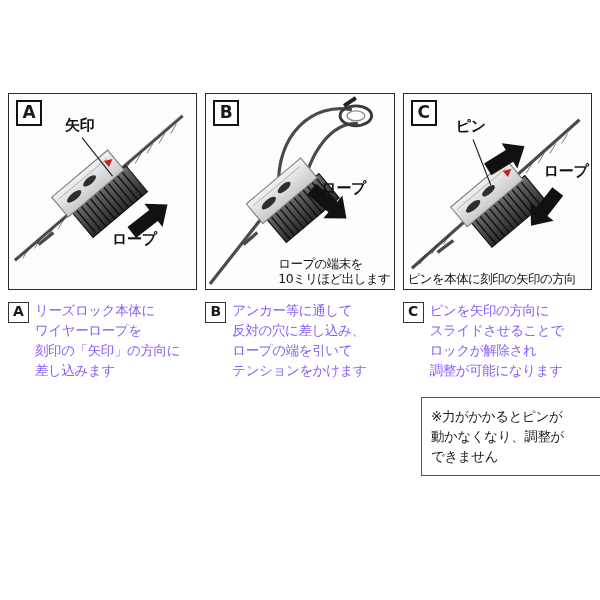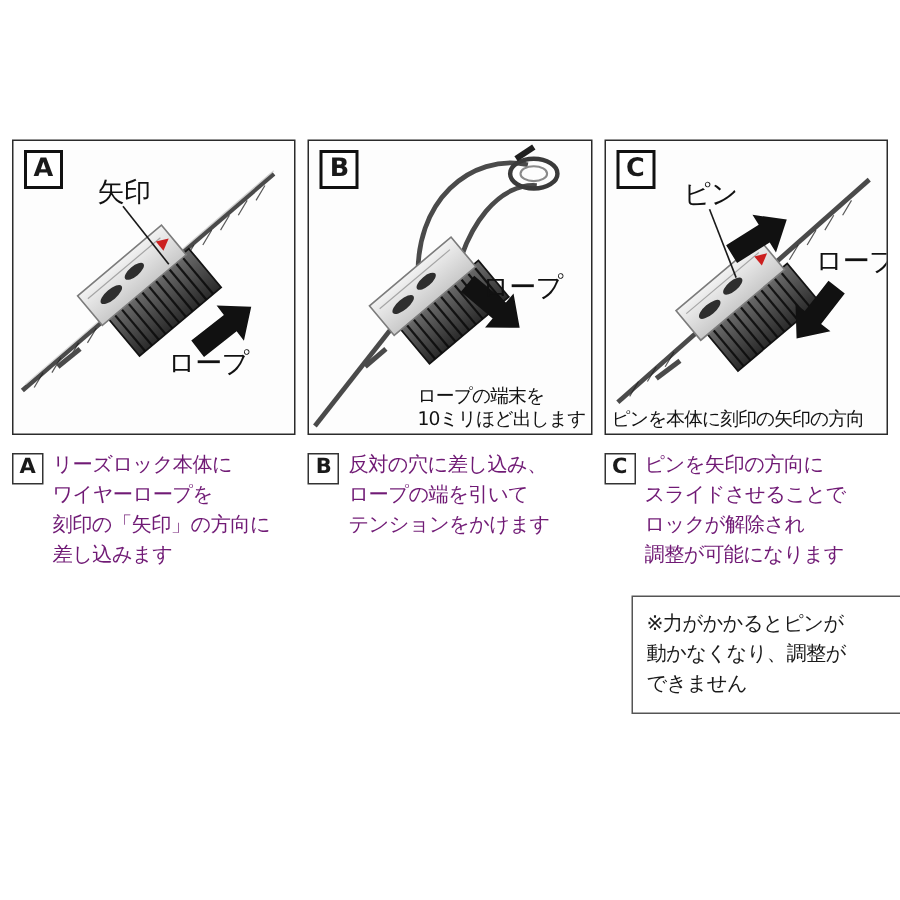--- a/index.html
+++ b/index.html
@@ -52,22 +52,22 @@
     font-weight: bold;
     line-height: 20px;
     text-align: center;
     z-index: 6;
     font-family: "DejaVu Sans", "Liberation Sans", sans-serif;
   }
   .panel-art { position: absolute; left: 0; top: 0; width: 100%; height: 100%; }
 
   .callout {
     position: absolute;
-    font-size: 18px;
-    font-weight: normal;
+    font-size: 15px;
+    font-weight: bold;
     letter-spacing: -0.3px;
     color: #111;
     z-index: 5;
     white-space: nowrap;
   }
   .panel-caption {
     position: absolute;
     left: 6px;
     bottom: 3px;
     right: 4px;
@@ -104,21 +104,21 @@
     font-size: 14px;
     font-weight: bold;
     line-height: 17px;
     text-align: center;
     margin-top: 2px;
   }
   .step-lines {
     font-size: 13.5px;
     line-height: 20px;
     letter-spacing: -0.4px;
-    color: #701a75;
+    color: #8b5cf6;
     white-space: nowrap;
   }
 
   
   .note-box {
     position: absolute;
     left: 421px;
     top: 397px;
     width: 206px;
     border: 1.5px solid #555;
@@ -341,20 +341,21 @@
         <div>リーズロック本体に</div>
         <div>ワイヤーロープを</div>
         <div>刻印の「矢印」の方向に</div>
         <div>差し込みます</div>
       </div>
     </div>
 
     <div class="step">
       <div class="step-badge">B</div>
       <div class="step-lines">
+        <div>アンカー等に通して</div>
         <div>反対の穴に差し込み、</div>
         <div>ロープの端を引いて</div>
         <div>テンションをかけます</div>
       </div>
     </div>
 
     <div class="step">
       <div class="step-badge">C</div>
       <div class="step-lines">
         <div>ピンを矢印の方向に</div>

